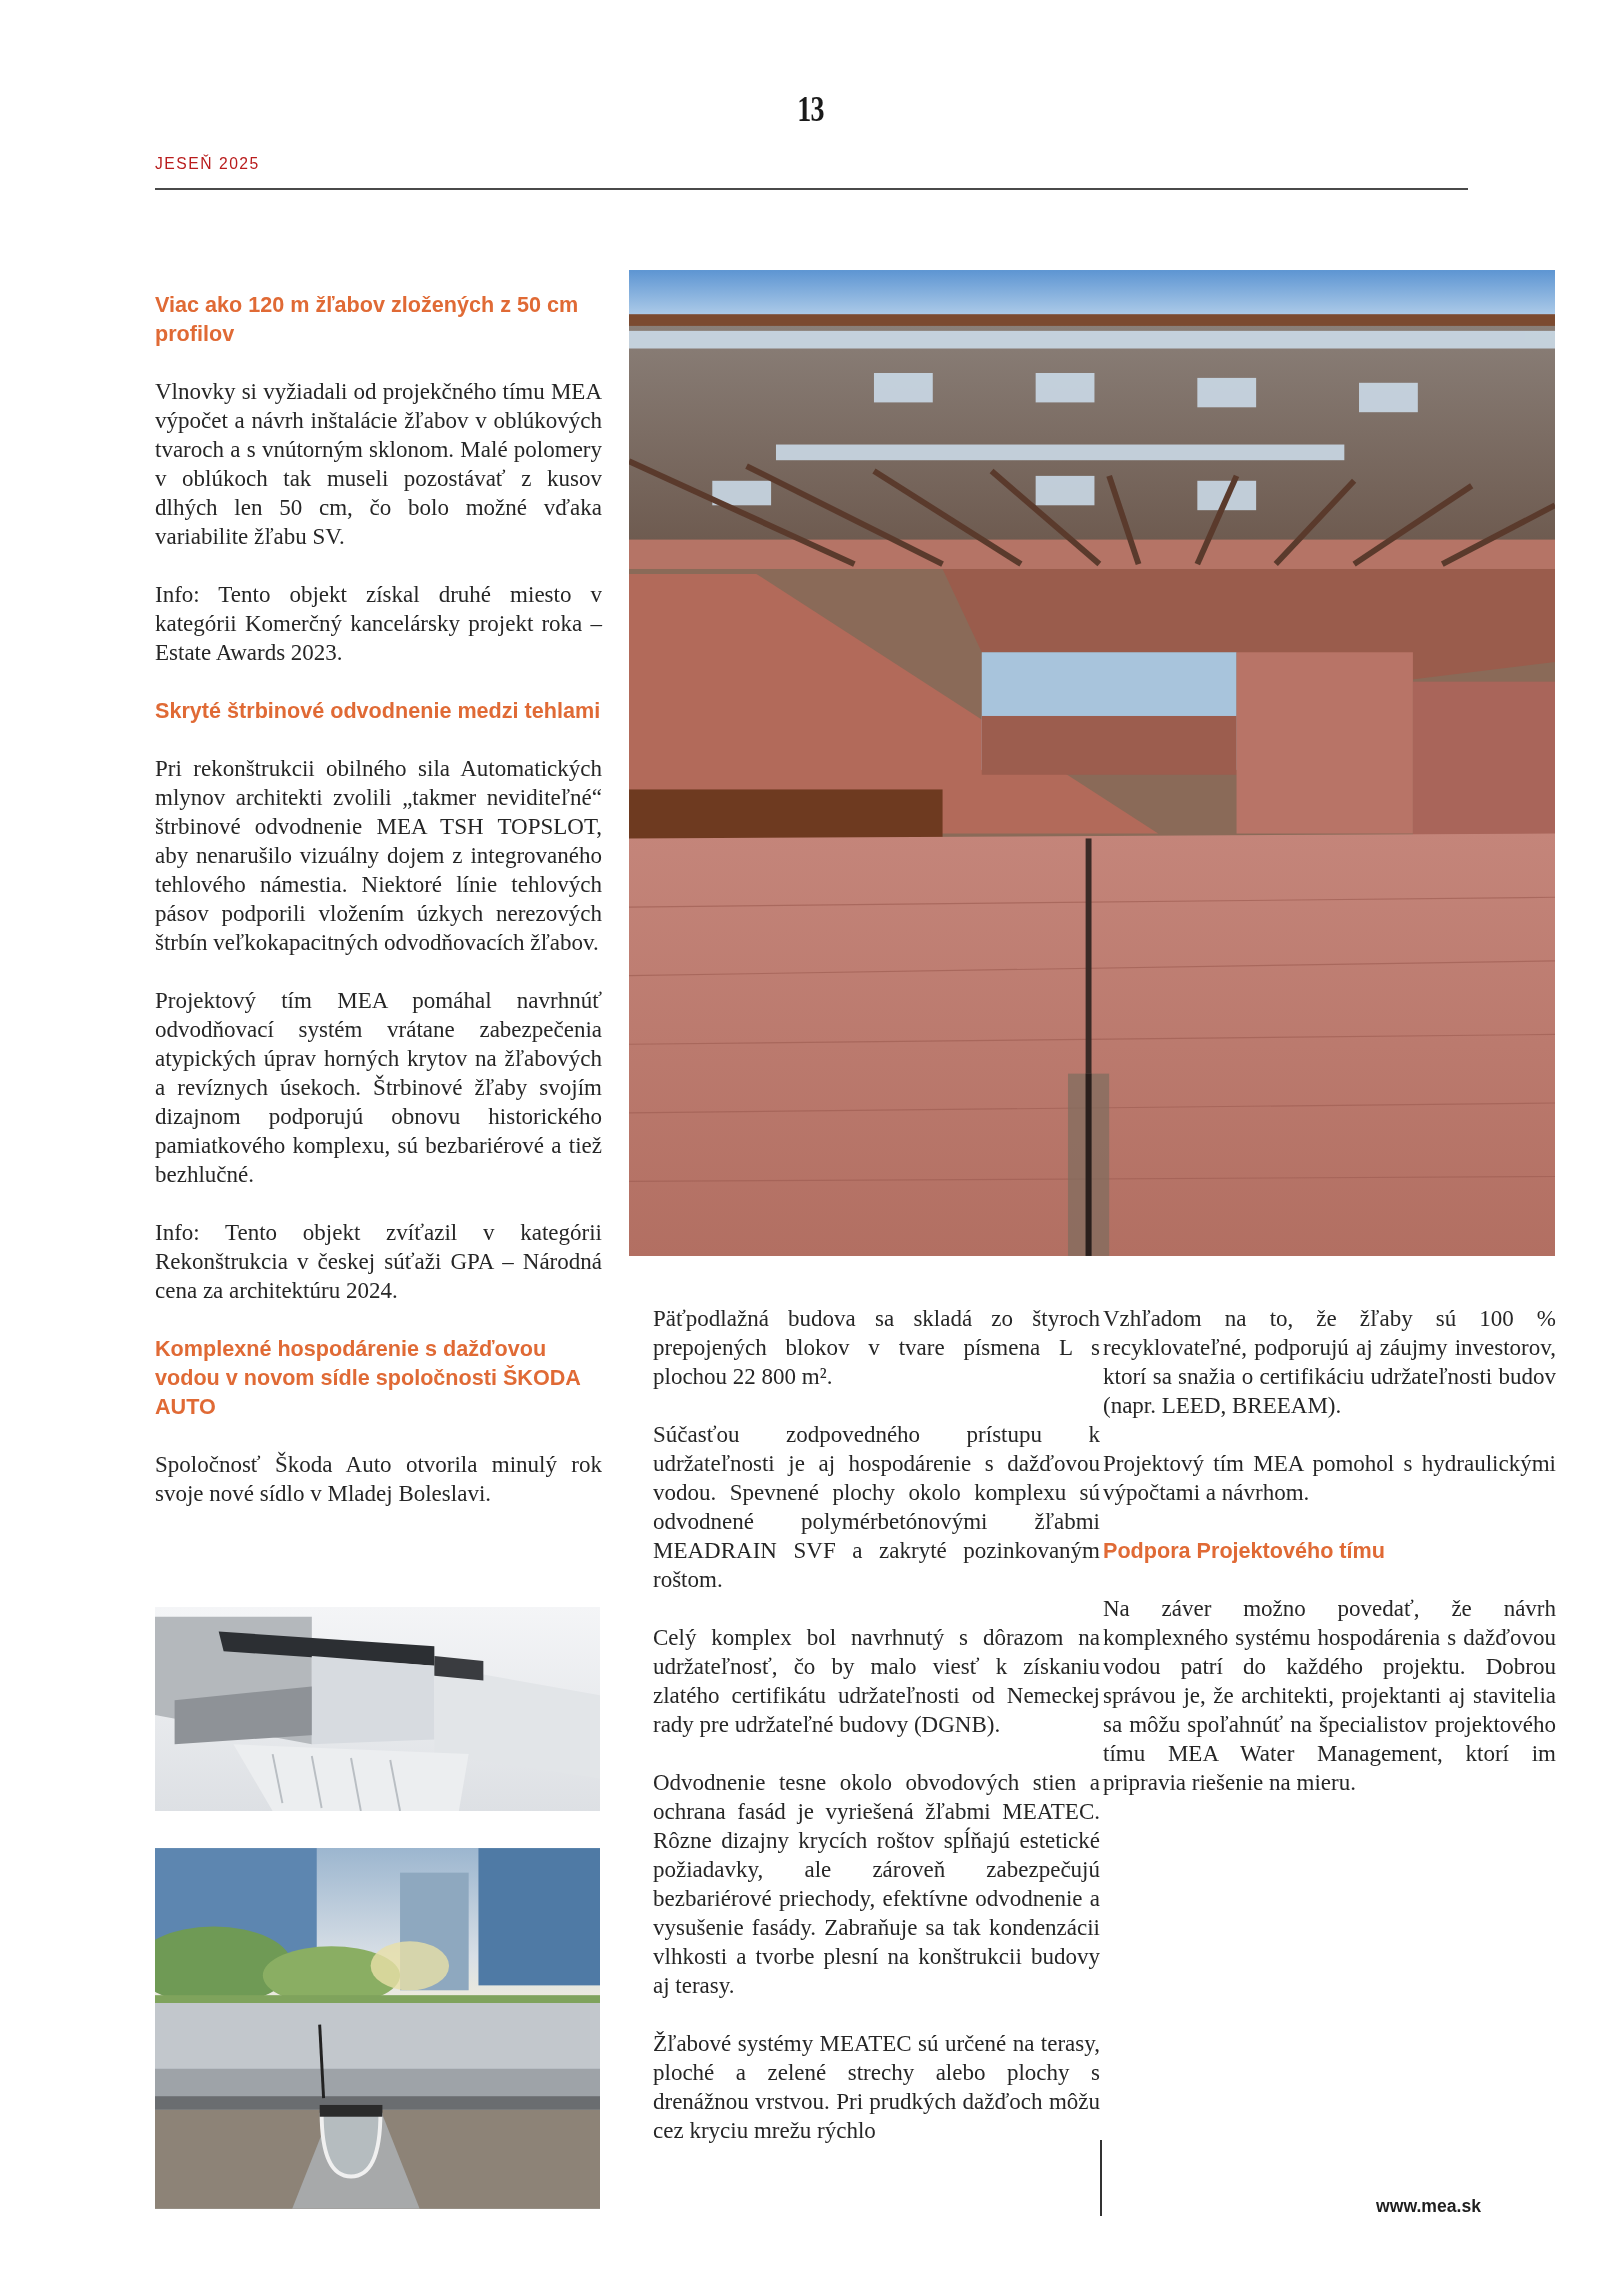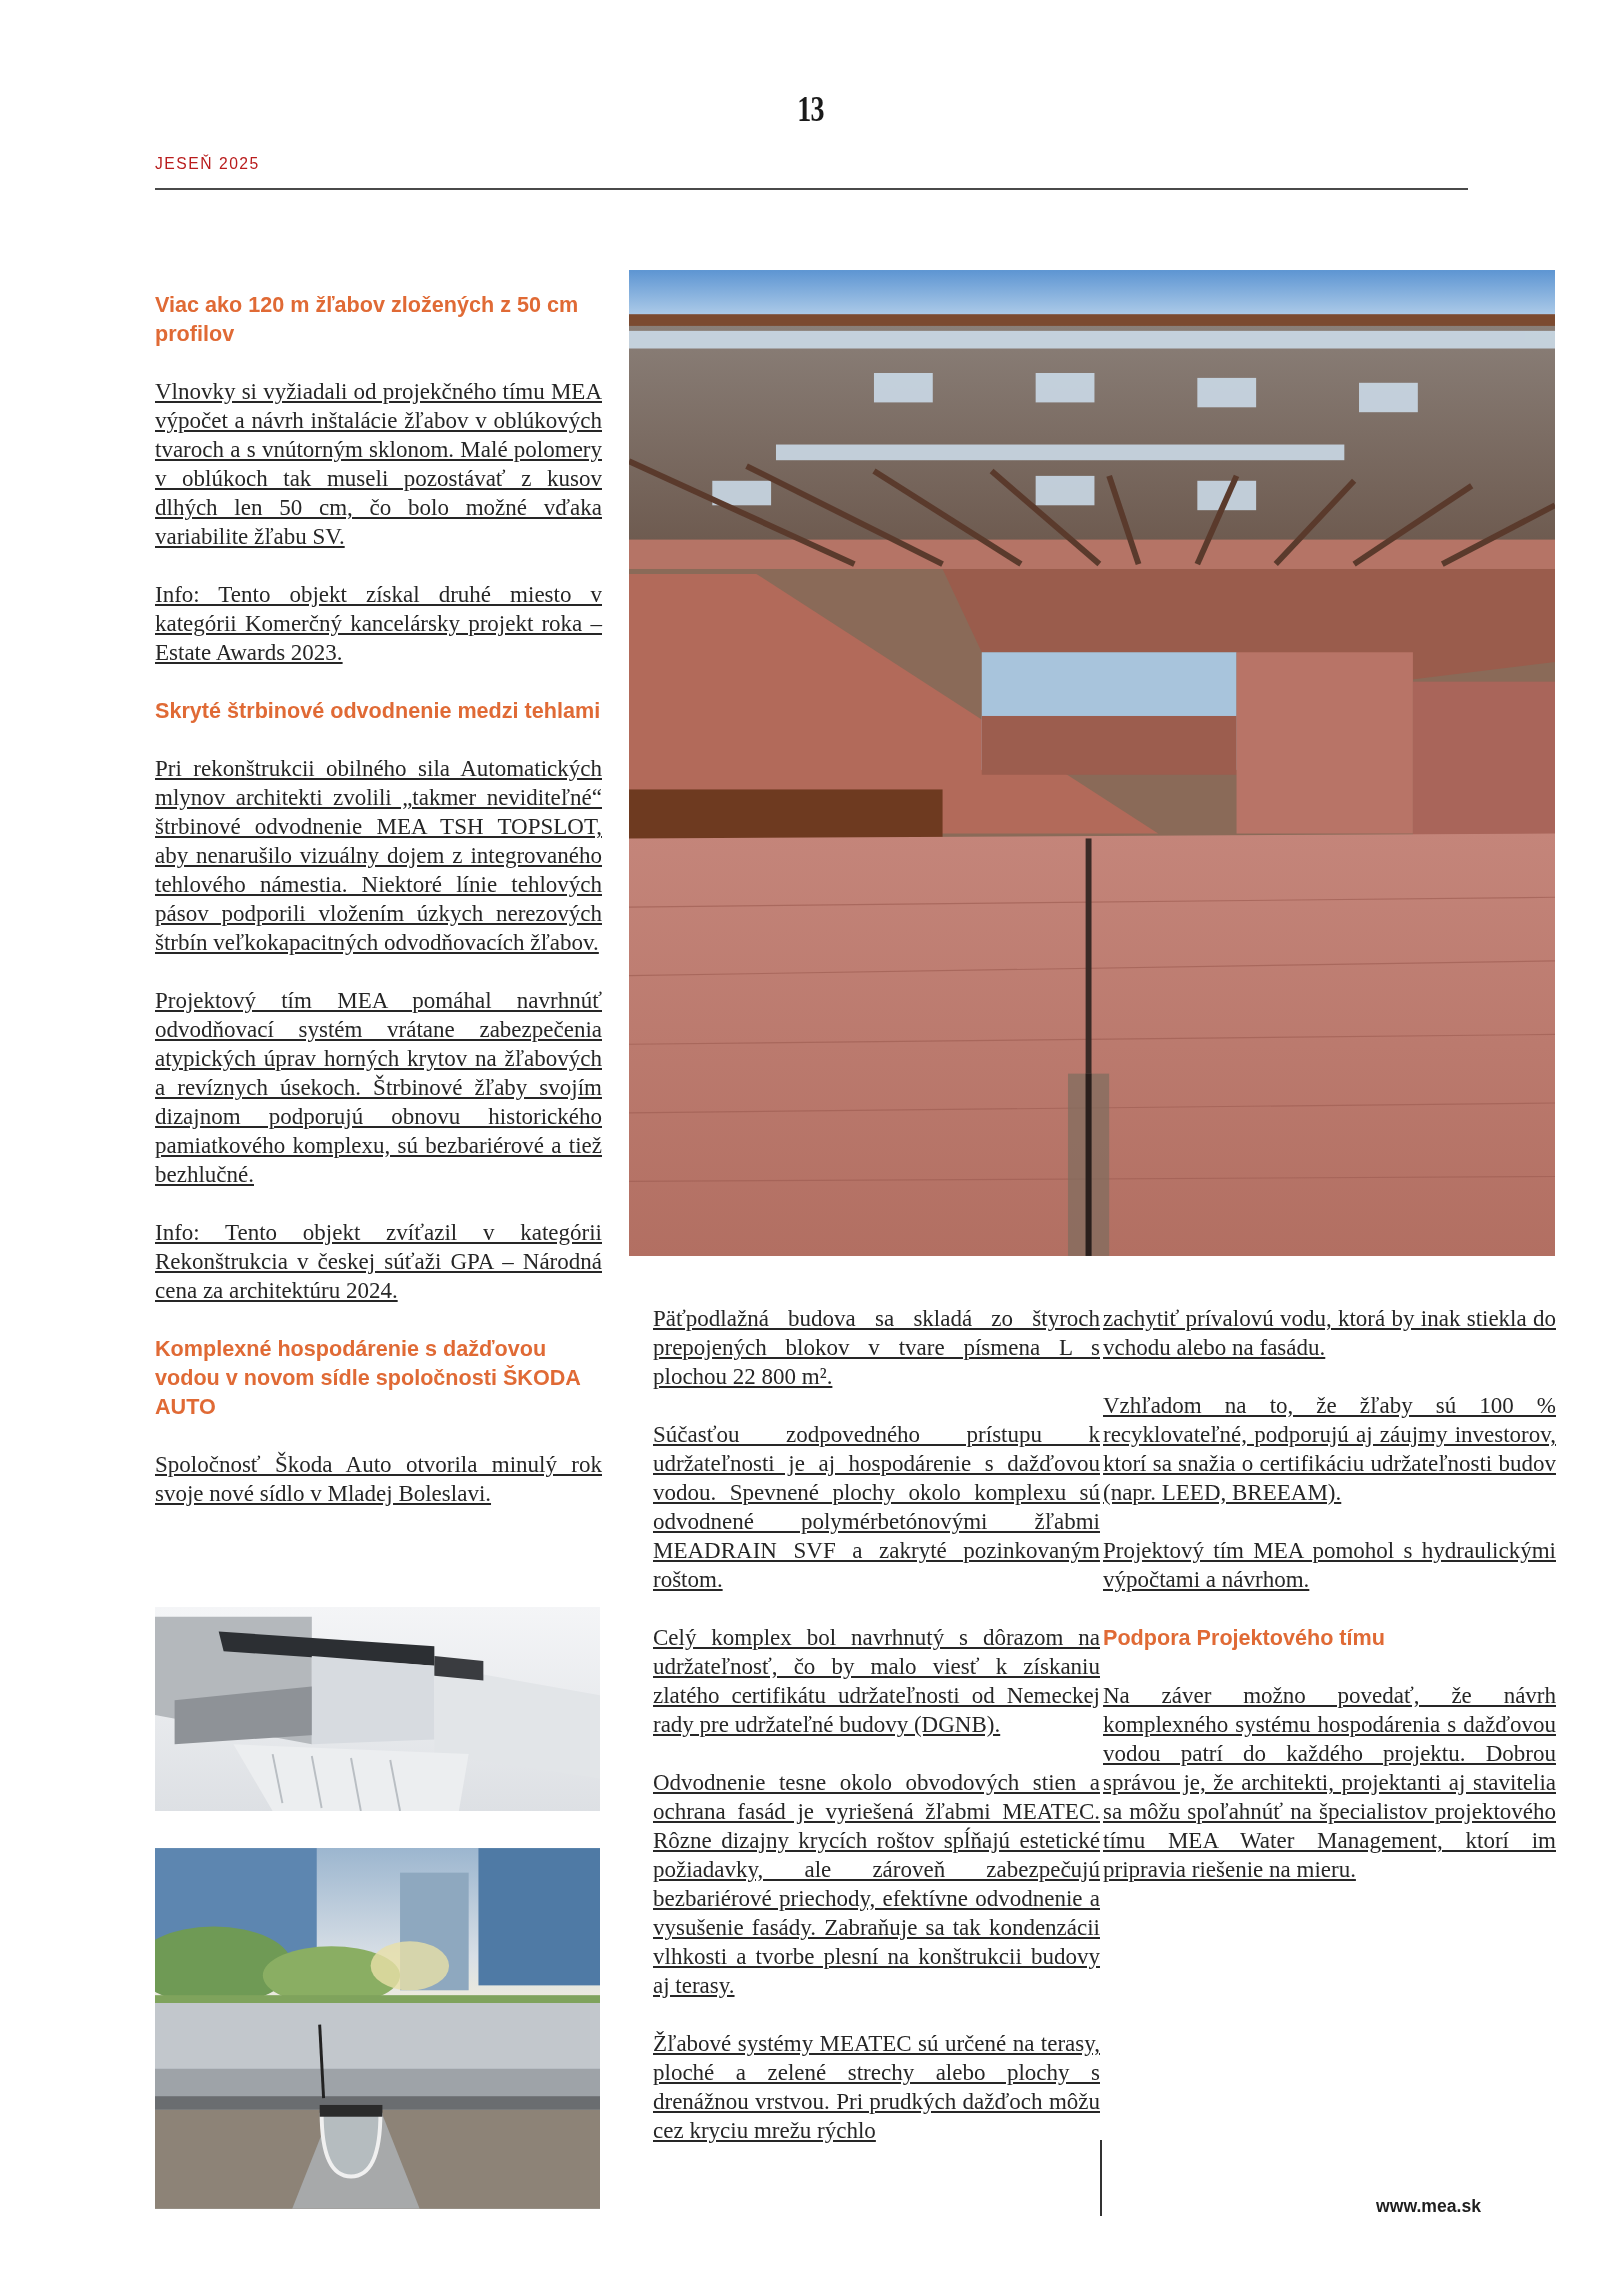--- a/index.html
+++ b/index.html
@@ -19,21 +19,21 @@
     }
     .header-rule {
       position: absolute; left: 155px; top: 188px; width: 1313px; height: 2px; background: #4a4a4a;
     }
 
     .col {
       position: absolute; font-family: "Liberation Serif", serif;
       font-size: 23px; line-height: 29px; color: #262626; text-align: justify;
       hyphens: manual;
     }
-    .col p { margin-bottom: 29px; text-decoration: underline; }
+    .col p { margin-bottom: 29px; }
     .col h3 {
       font-family: "Liberation Sans", sans-serif; font-weight: bold;
       color: #e06a35; font-size: 21.6px; line-height: 29px; margin-bottom: 29px;
       text-align: left;
       margin-top: 16px;
     }
     .col-left { left: 155px; top: 274px; width: 447px; }
     .col-mid { left: 629px; top: 1304px; width: 447px; margin-left: 24px; }
     .col-right { left: 1103px; top: 1304px; width: 453px; }
 
@@ -180,21 +180,20 @@
 
 <div class="col col-mid">
   <p>Päťpodlažná budova sa skladá zo štyroch prepojených blokov v tvare písmena L s plochou 22 800 m².</p>
   <p>Súčasťou zodpovedného prístupu k udržateľnosti je aj hospodárenie s dažďovou vodou. Spevnené plochy okolo komplexu sú odvodnené polymérbetónovými žľabmi MEADRAIN SVF a zakryté pozinkovaným roštom.</p>
   <p>Celý komplex bol navrhnutý s dôrazom na udržateľnosť, čo by malo viesť k získaniu zlatého certifikátu udržateľnosti od Nemeckej rady pre udržateľné budovy (DGNB).</p>
   <p>Odvodnenie tesne okolo obvodových stien a ochrana fasád je vyriešená žľabmi MEATEC. Rôzne dizajny krycích roštov spĺňajú estetické požiadavky, ale zároveň zabezpečujú bezbariérové priechody, efektívne odvodnenie a vysušenie fasády. Zabraňuje sa tak kondenzácii vlhkosti a tvorbe plesní na konštrukcii budovy aj terasy.</p>
   <p style="margin-bottom:0">Žľabové systémy MEATEC sú určené na terasy, ploché a zelené strechy alebo plochy s drenážnou vrstvou. Pri prudkých dažďoch môžu cez kryciu mrežu rýchlo</p>
 </div>
 
 <div class="col col-right">
-  <p>zachytiť prívalovú vodu, ktorá by inak stiekla do vchodu alebo na fasádu.</p>
   <p>Vzhľadom na to, že žľaby sú 100 % recyklovateľné, podporujú aj záujmy investorov, ktorí sa snažia o certifikáciu udržateľnosti budov (napr. LEED, BREEAM).</p>
   <p>Projektový tím MEA pomohol s hydraulickými výpočtami a návrhom.</p>
   <h3>Podpora Projektového tímu</h3>
   <p>Na záver možno povedať, že návrh komplexného systému hospodárenia s dažďovou vodou patrí do každého projektu. Dobrou správou je, že architekti, projektanti aj stavitelia sa môžu spoľahnúť na špecialistov projektového tímu MEA Water Management, ktorí im pripravia riešenie na mieru.</p>
 </div>
 
 <div class="footer-rule"></div>
 <div class="footer-url">www.mea.sk</div>
 
 

